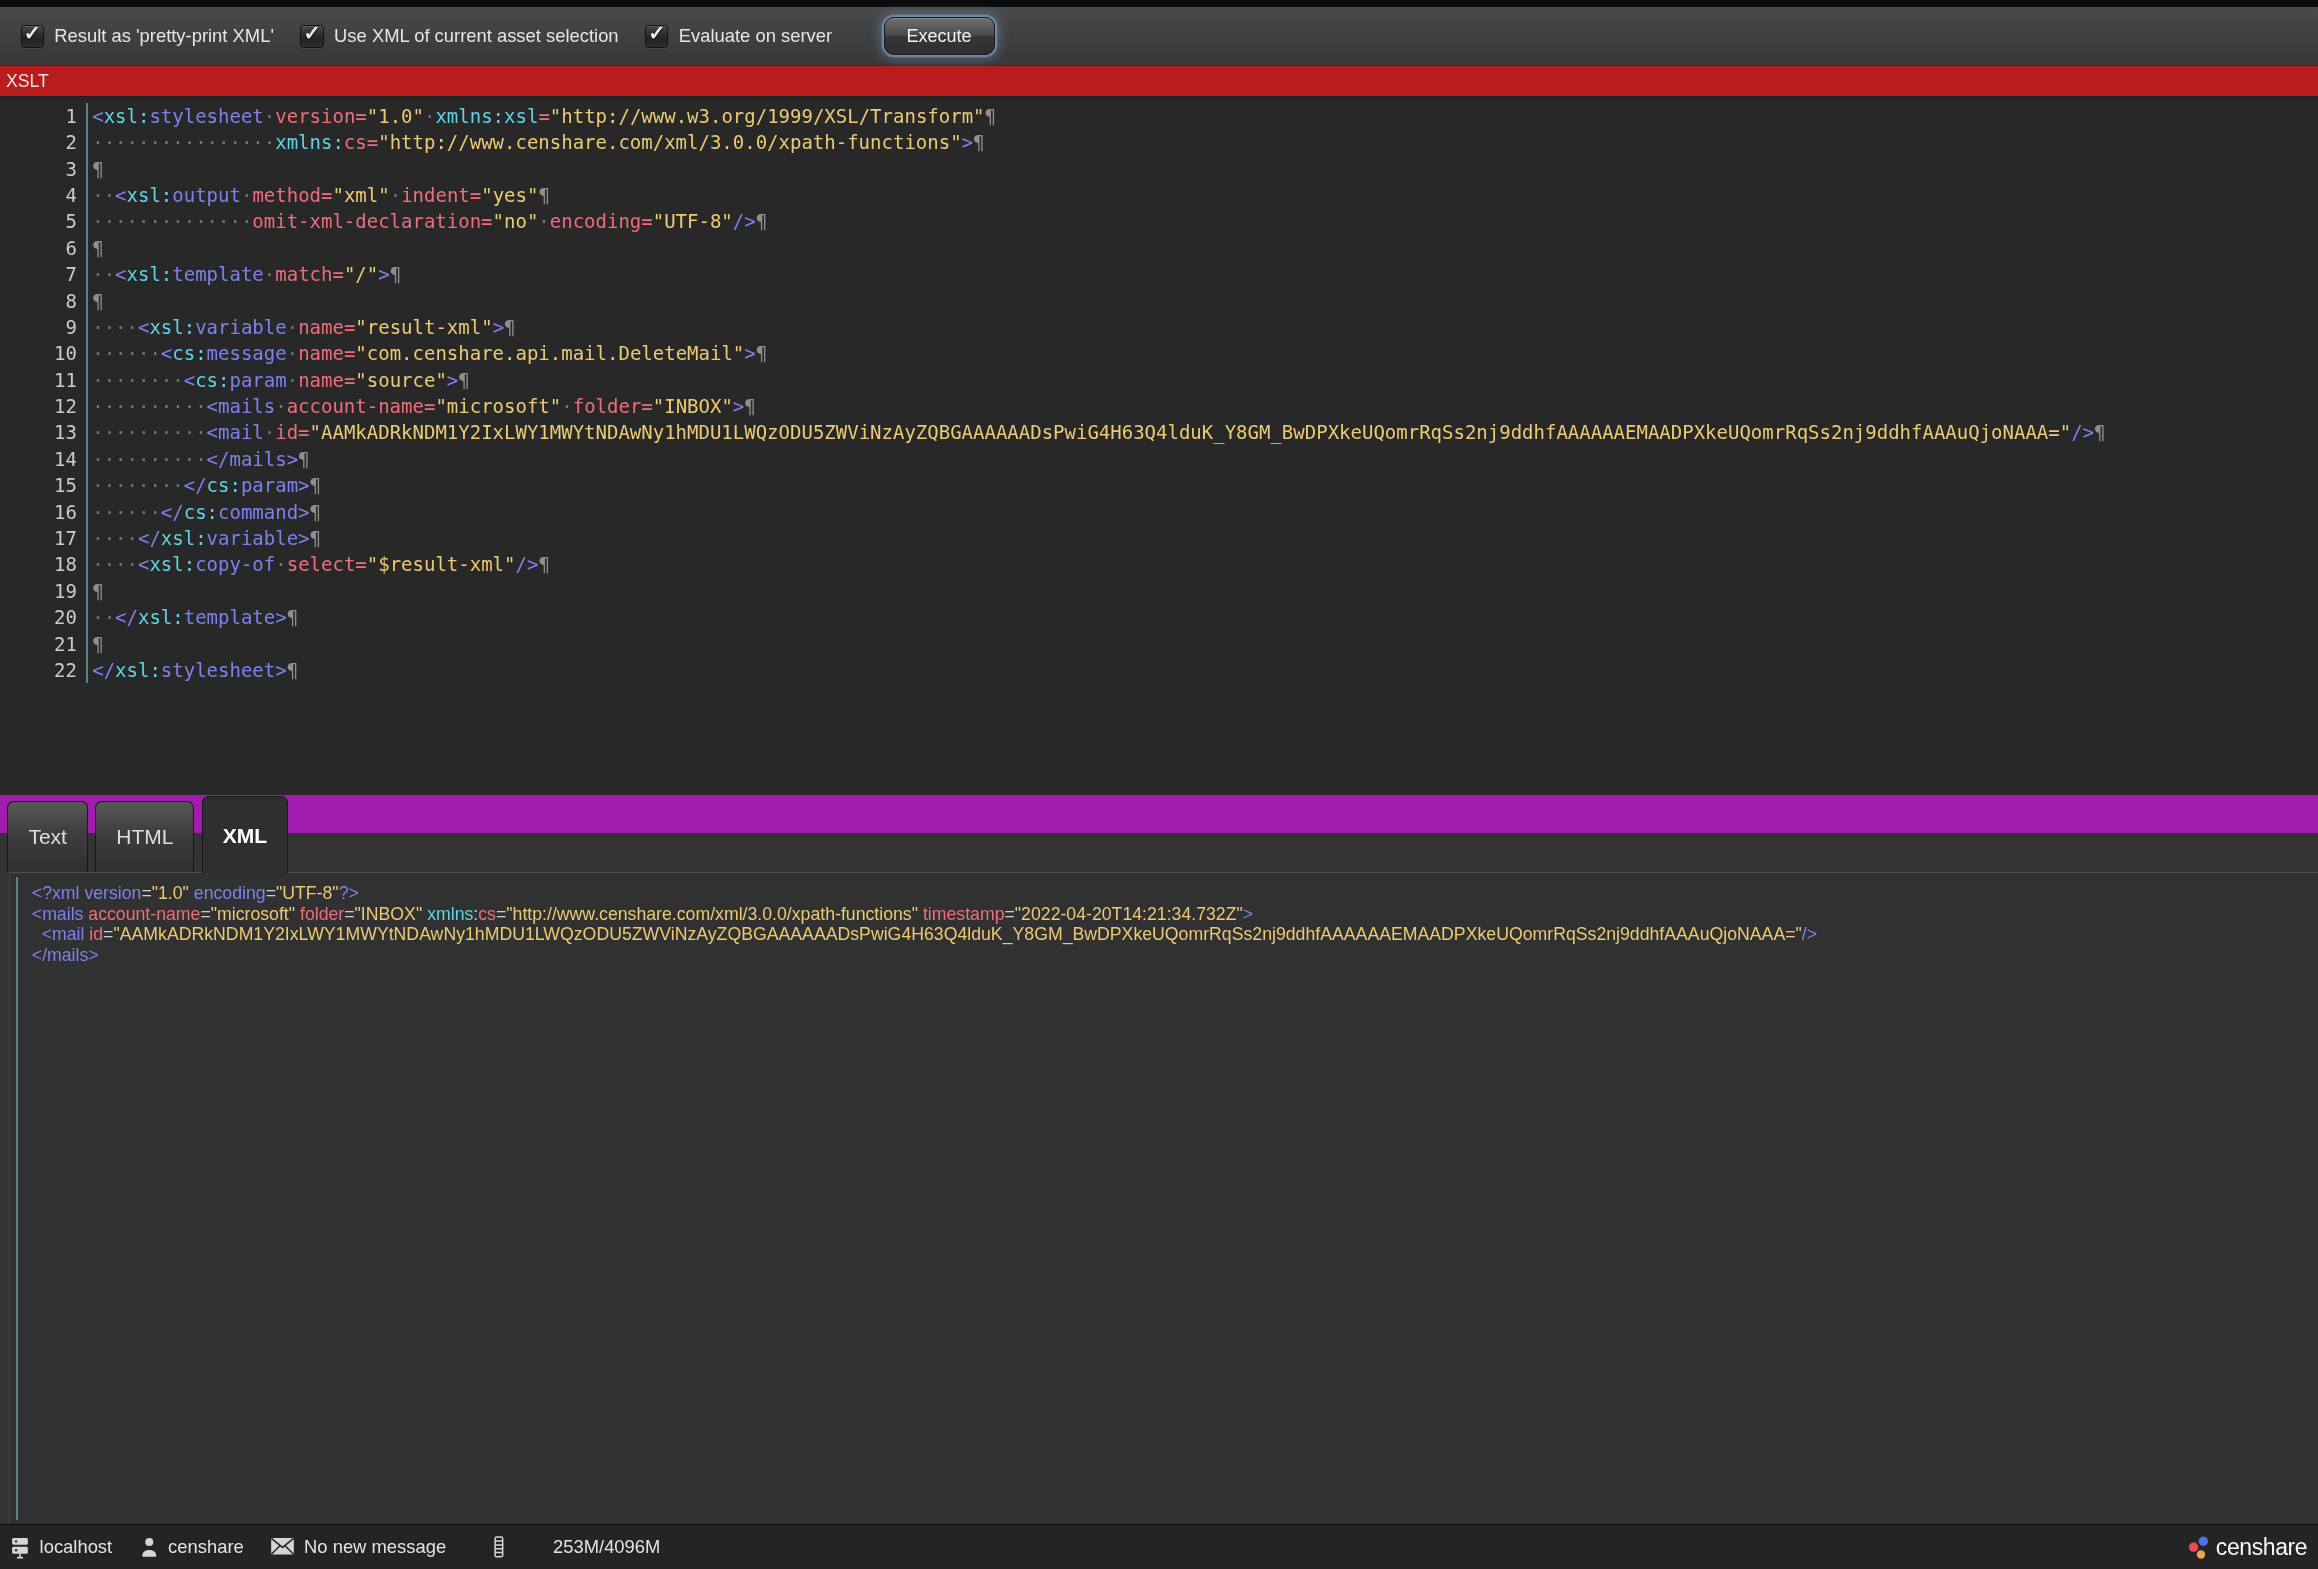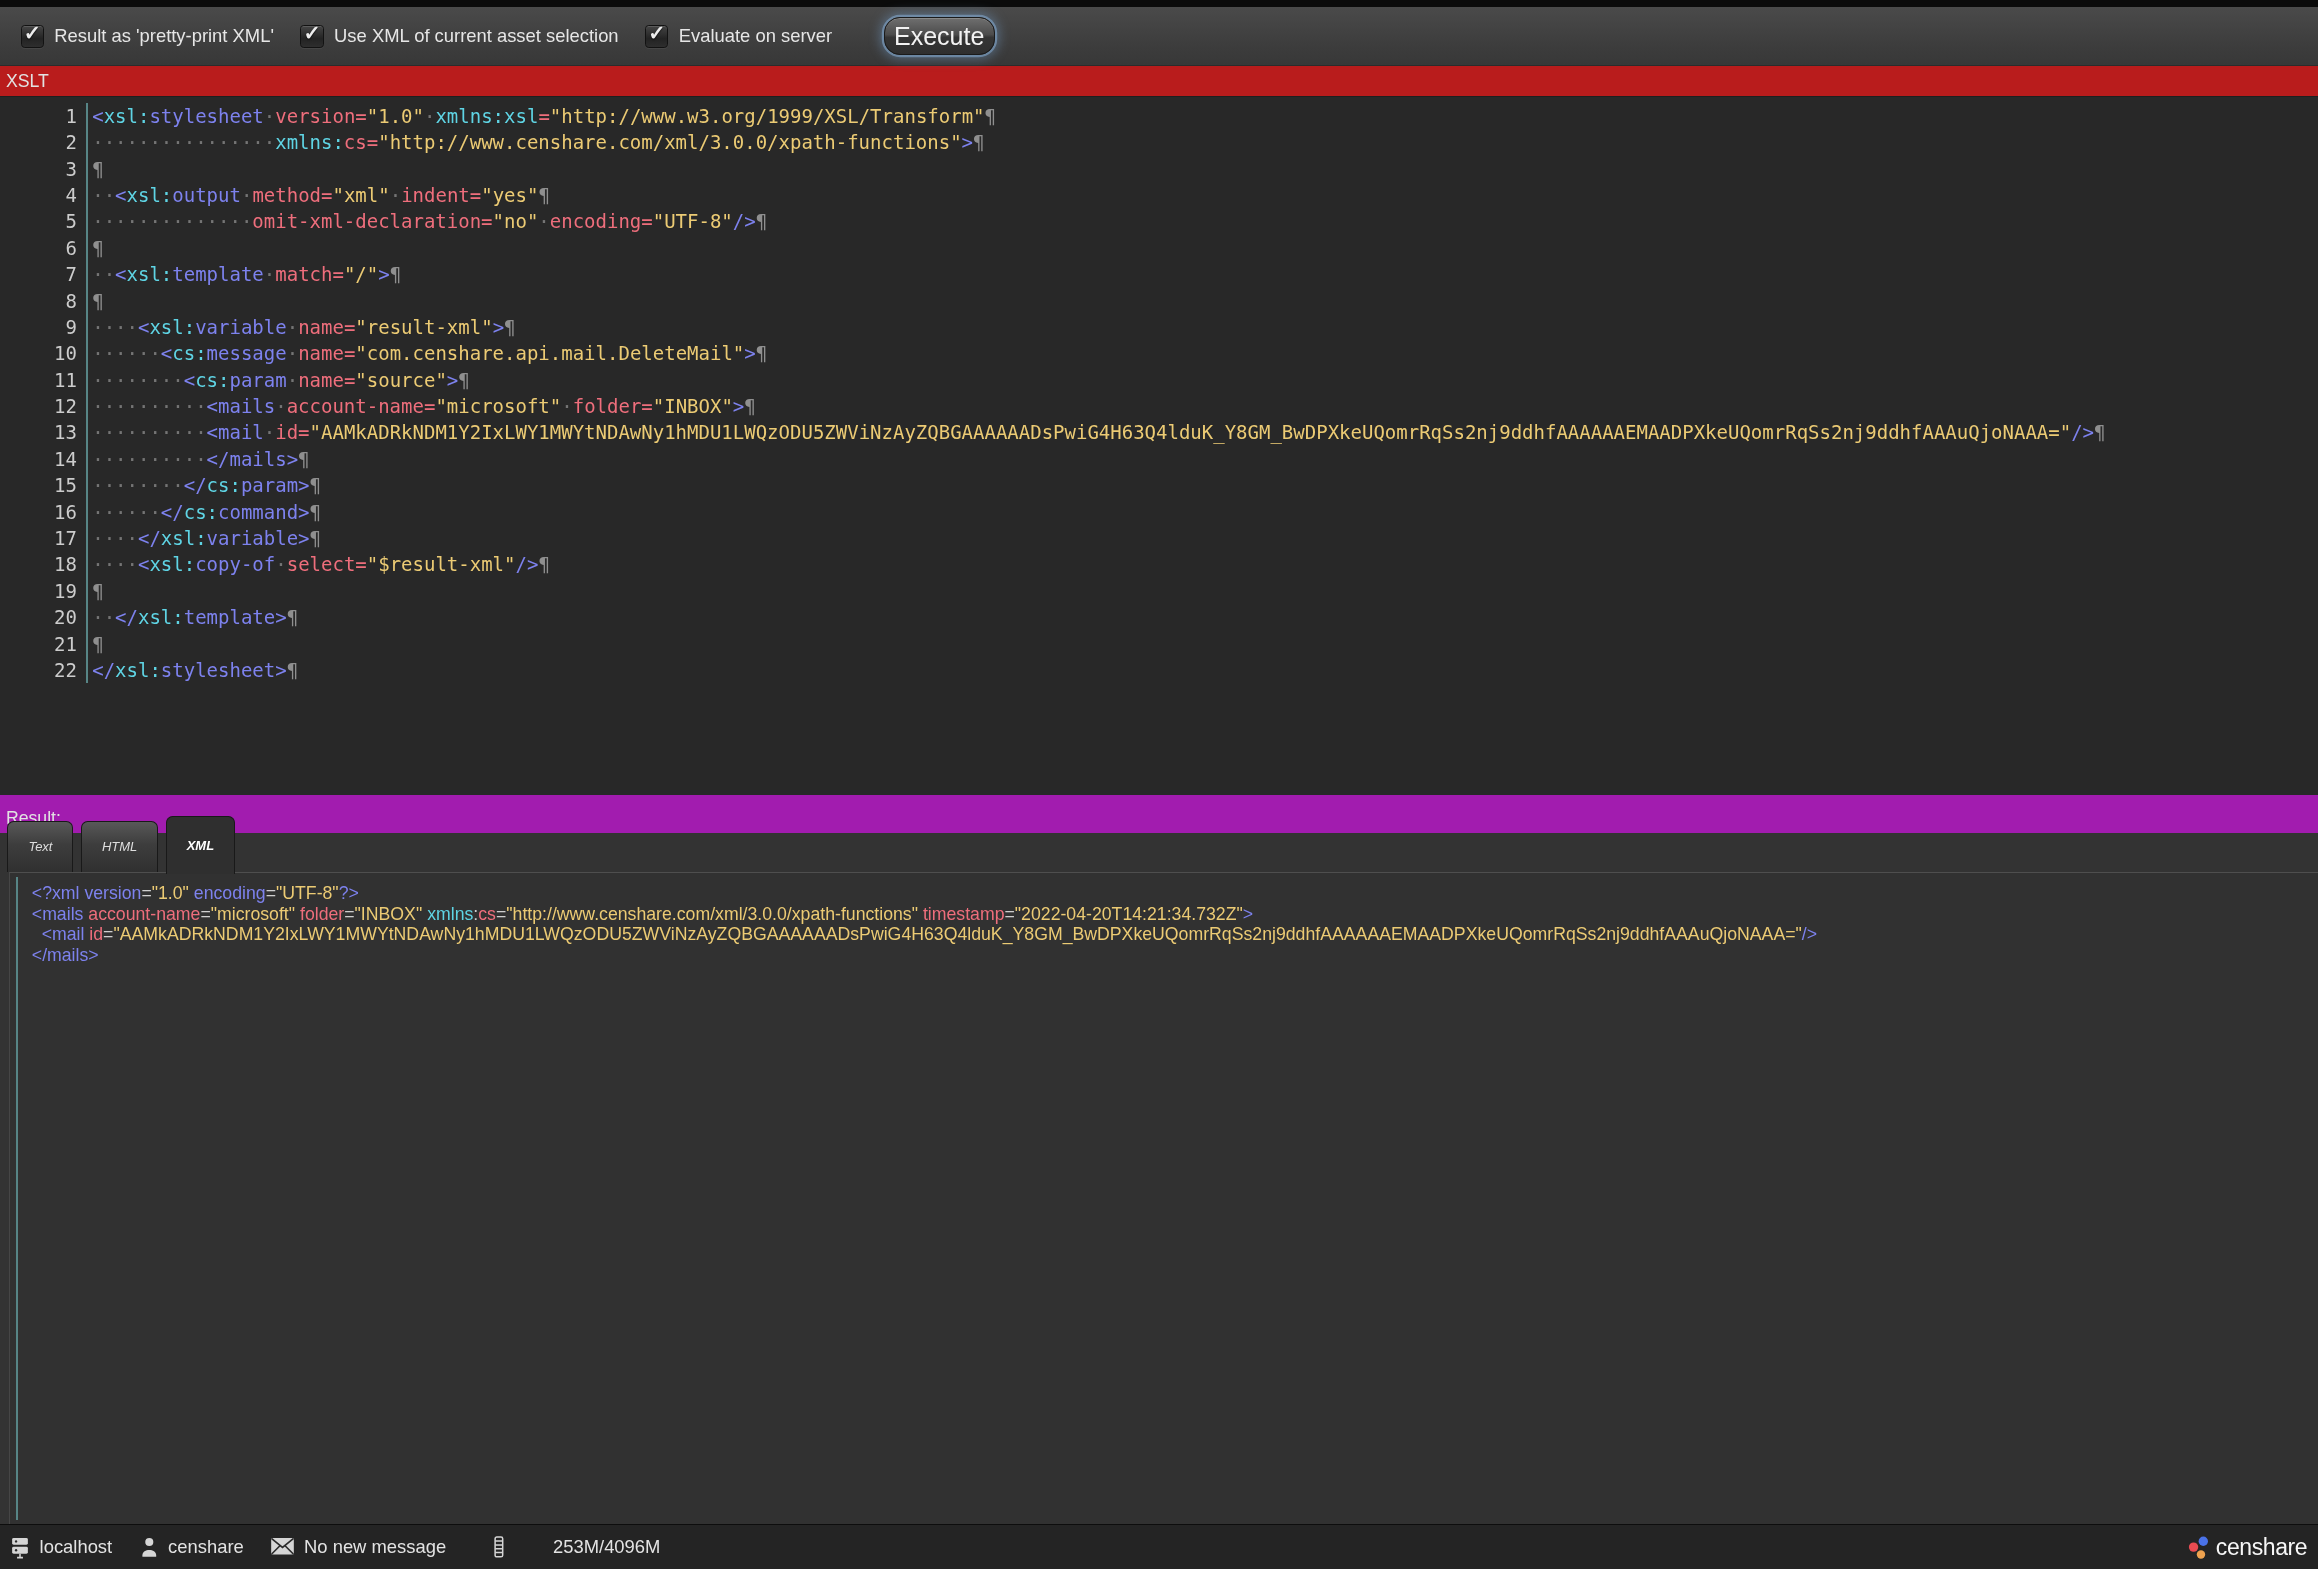--- a/index.html
+++ b/index.html
@@ -29,23 +29,23 @@
   .checkbox .check{
     position:absolute;left:2.2px;top:-5.2px;
     font-size:20.6px;font-weight:bold;color:#ededed;
     text-shadow:0 0.7px 1.5px rgba(0,0,0,.8);
   }
   .cb-label{font-size:18.4px;color:#e6e6e6;}
   .execute-btn{
     margin-left:25px;
     min-width:111px;height:38px;
     font-family:"Liberation Sans",sans-serif;
-    font-size:25px;color:#f2f2f2;
+    font-size:18px;color:#f2f2f2;
     background:linear-gradient(#6f6f6f,#4c4c4c 46%,#353535 54%,#2f2f2f);
-    border:1.5px solid #1a1a1a;border-radius:16px;
+    border:1.5px solid #1a1a1a;border-radius:10px;
     box-shadow:0 0 0 2.2px rgba(133,172,210,.55),0 0 11.8px 3.7px rgba(120,165,210,.45),inset 0 0.7px 0 rgba(255,255,255,.25);
     cursor:pointer;
   }
   
   .xslt-bar{height:29.5px;background:#b91c1c;display:flex;align-items:center;padding-left:5.9px;}
   .section-label{font-size:17.7px;color:#e2e2e2;}
   
   .editor{
     height:699px;background:#282828;border-top:0.7px solid #1f1f1f;
     padding-top:5.9px;box-sizing:border-box;overflow:hidden;cursor:text;
@@ -53,25 +53,25 @@
   .cl{display:flex;height:26.4px;line-height:26.4px;white-space:pre;
       font-family:"DejaVu Sans Mono",monospace;font-size:19px;}
   .ln{
     flex:0 0 77px;text-align:right;padding-right:8.8px;color:#cccccc;
   }
   .cl .code{border-left:2.2px solid #578586;padding-left:4.4px;}
   
   .result-label-band{height:38px;display:flex;align-items:flex-end;padding:0 0 4.4px 5.9px;background:#a21caf;box-sizing:border-box;}
   .tabbar{height:39px;display:flex;align-items:flex-end;gap:7.4px;padding-left:7.4px;position:relative;z-index:2;}
   .tab{
-    height:34px;padding:8px 20px;display:flex;align-items:center;
+    height:34px;padding:18px 20px;display:flex;align-items:center;
     background:linear-gradient(#585858,#3d3d3d 45%,#303030);
     border:0.7px solid #191919;border-bottom:none;
     border-radius:6.6px 6.6px 0 0;
-    color:#dedede;font-size:13px;cursor:pointer;font-style:italic;
+    color:#dedede;font-size:21px;cursor:pointer;
   }
   .tab--active{
     height:41px;margin-bottom:-2.2px;
     background:#2f2f2f;
     font-weight:bold;color:#ffffff;
   }
   .result-panel{
     height:652px;background:#313131;
     border-top:1.5px solid #4e4e4e;border-left:0.7px solid #464646;
     margin-left:8.8px;position:relative;box-sizing:border-box;

